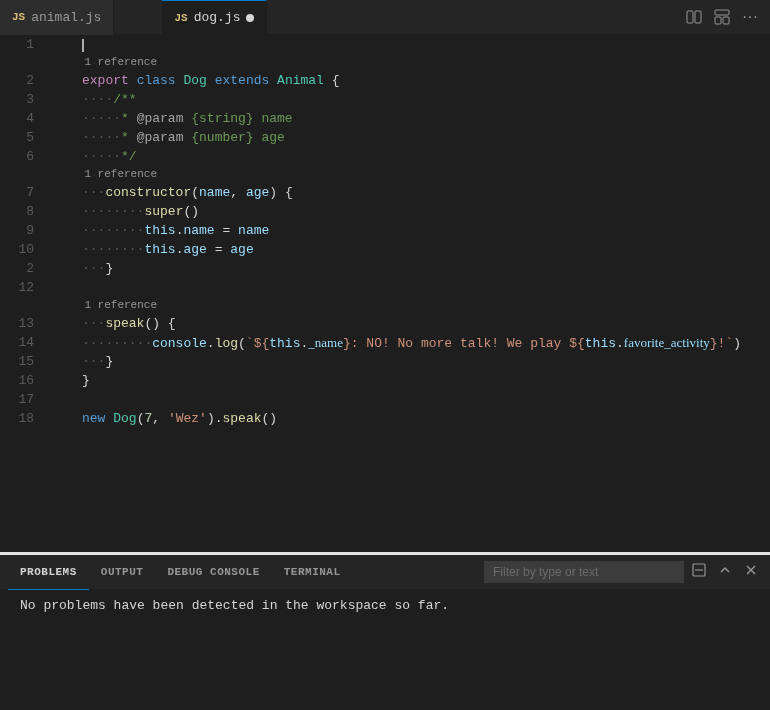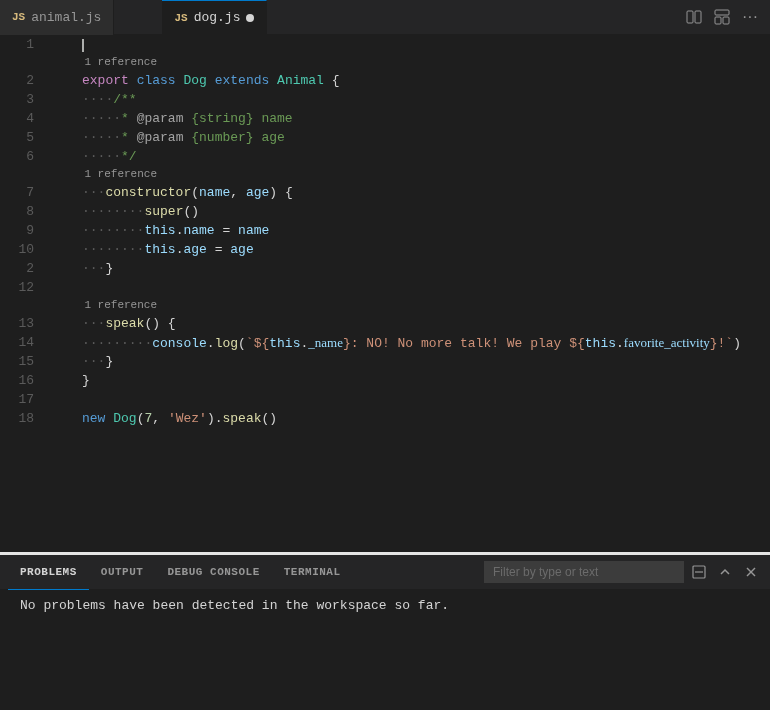--- a/index.html
+++ b/index.html
@@ -184,21 +184,21 @@
       color: #969696;
       text-transform: uppercase;
     }
     .panel-tab.active {
       color: #d4d4d4;
       border-bottom: 1px solid #007acc;
     }
     .panel-filter {
       margin-left: auto;
       display: flex;
-      align-items: center;
+      align-items: flex-start;
       gap: 4px;
       padding-left: 24px;
     }
     .filter-input {
       background: #3c3c3c;
       border: 1px solid #3c3c3c;
       color: #d4d4d4;
       padding: 2px 8px;
       font-size: 12px;
       width: 200px;

